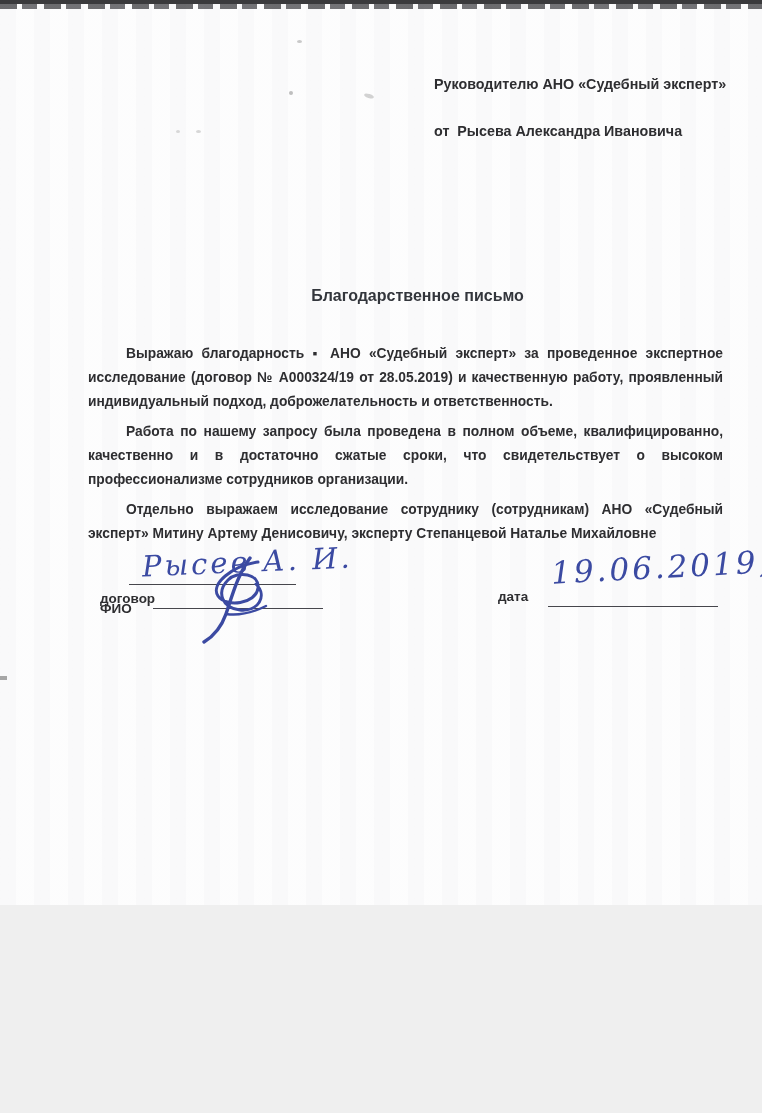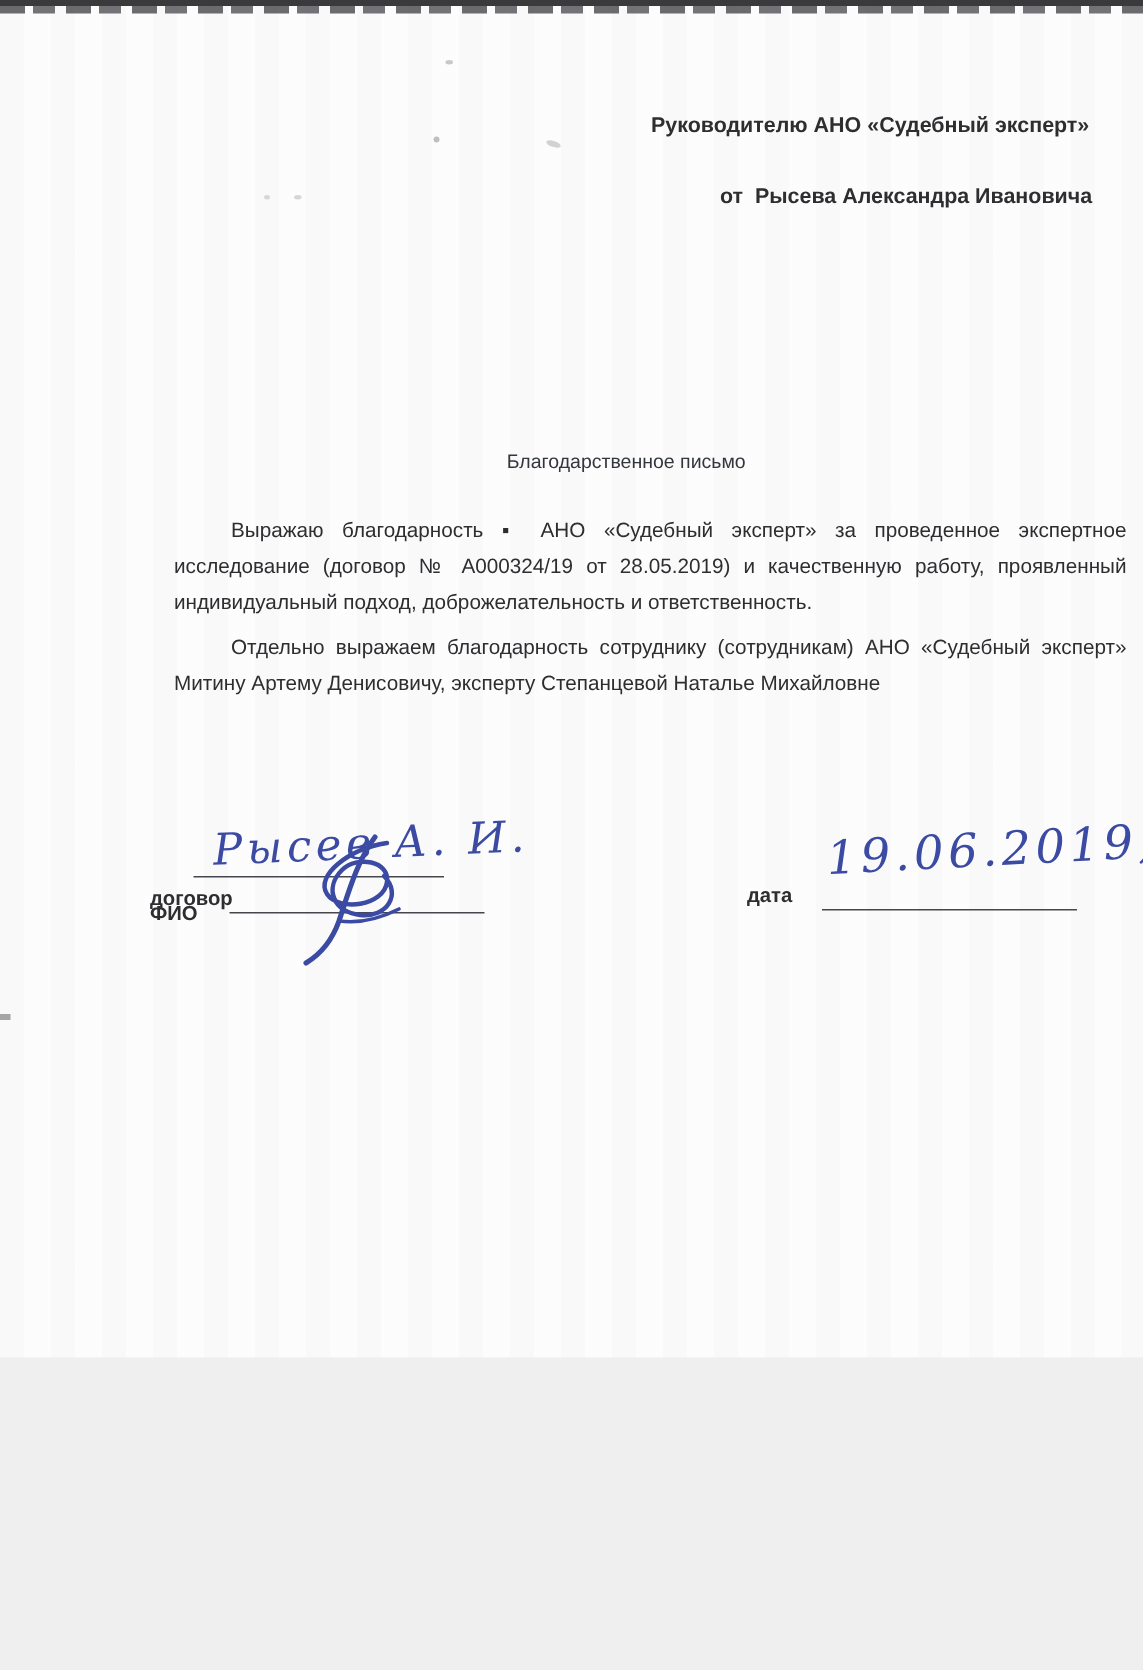--- a/index.html
+++ b/index.html
@@ -16,28 +16,28 @@
   }
   
   .top-bar{position:absolute;top:0;left:0;right:0;height:4px;background:#3a3a3c;}
   .top-teeth{
     position:absolute;top:4px;left:0;right:0;height:5px;
     background:repeating-linear-gradient(90deg,#47474a 0 17px,transparent 17px 22px,#515155 22px 37px,transparent 37px 44px);
     opacity:.8;
   }
   .hdr{position:absolute;left:434px;top:76px;font-size:14.3px;font-weight:600;line-height:17px;}
   .hdr-line{white-space:pre-wrap;}
-  .hdr-line + .hdr-line{margin-top:30px;margin-left:46px;}
+  .hdr-line + .hdr-line{margin-top:30px;}
   .title{
-    position:absolute;left:100px;top:300px;width:635px;
-    text-align:center;font-size:13px;font-weight:400;color:#33363c;
+    position:absolute;left:100px;top:287px;width:635px;
+    text-align:center;font-size:16px;font-weight:700;color:#33363c;
   }
   .body-text{
-    position:absolute;left:116px;top:342px;width:635px;
-    font-size:13.8px;font-weight:400;line-height:24px;
+    position:absolute;left:88px;top:342px;width:635px;
+    font-size:13.8px;font-weight:700;line-height:24px;
     text-align:justify;
   }
   .body-text p{margin:0 0 6px 0;text-indent:38px;}
   .label{position:absolute;font-size:13.5px;font-weight:600;color:#2e2e31;}
   .uline{position:absolute;border-bottom:1.5px solid #46464c;}
   .ink{
     position:absolute;
     font-family:"DejaVu Serif", serif;
     font-style:italic;
     color:#3b4aa2;
@@ -58,21 +58,22 @@
 
   <div class="hdr">
     <div class="hdr-line">Руководителю АНО «Судебный эксперт»</div>
     <div class="hdr-line">от  Рысева Александра Ивановича</div>
   </div>
 
   <div class="title">Благодарственное письмо</div>
 
   <div class="body-text">
     <p>Выражаю благодарность ▪ АНО «Судебный эксперт» за проведенное экспертное исследование (договор № А000324/19 от 28.05.2019) и качественную работу, проявленный индивидуальный подход, доброжелательность и ответственность.</p>
-    <p>Отдельно выражаем благодарность сотруднику (сотрудникам) АНО «Судебный эксперт» Митину Артему Денисовичу, эксперту Степанцевой Наталье Михайловне</p>
+    <p>Работа по нашему запросу была проведена в полном объеме, квалифицированно, качественно и в достаточно сжатые сроки, что свидетельствует о высоком профессионализме сотрудников организации.</p>
+    <p>Отдельно выражаем исследование сотруднику (сотрудникам) АНО «Судебный эксперт» Митину Артему Денисовичу, эксперту Степанцевой Наталье Михайловне</p>
   </div>
 
   <div class="label" style="left:100px;top:601px;">ФИО</div>
   <div class="uline" style="left:129px;top:568px;width:167px;height:16px;"></div>
   <div class="ink ink-name">Рысев А. И.</div>
 
   <div class="label" style="left:100px;top:591px;">договор</div>
   <div class="uline" style="left:153px;top:592px;width:170px;height:16px;"></div>
 
   <svg class="flourish" width="100" height="88" viewBox="0 0 100 88">

